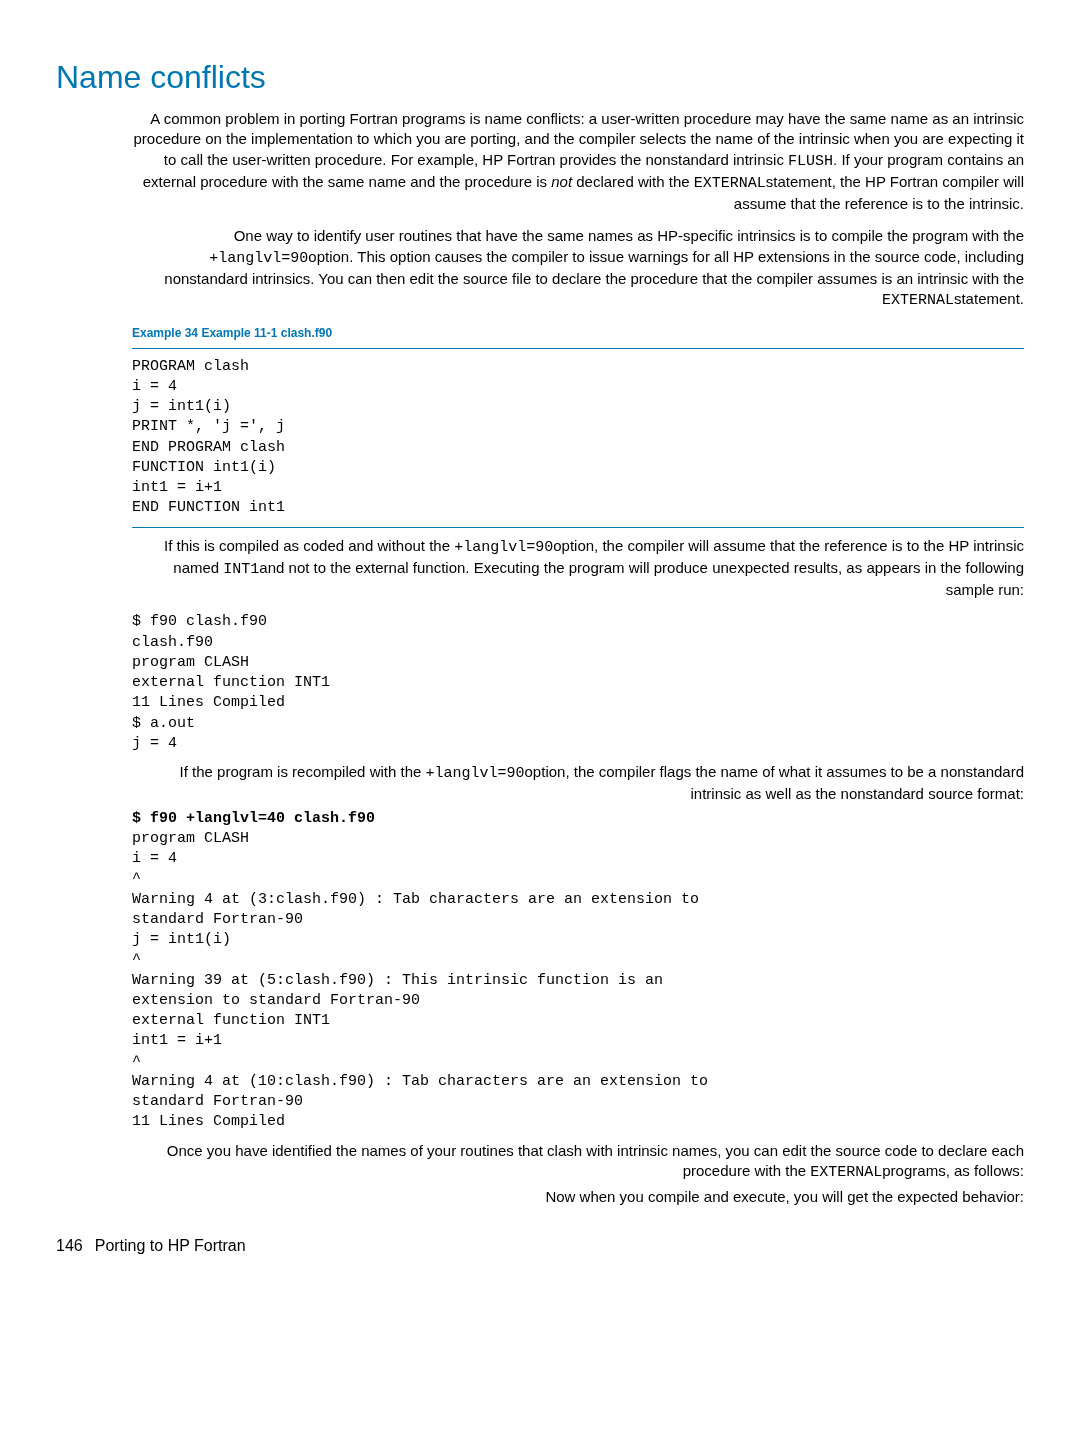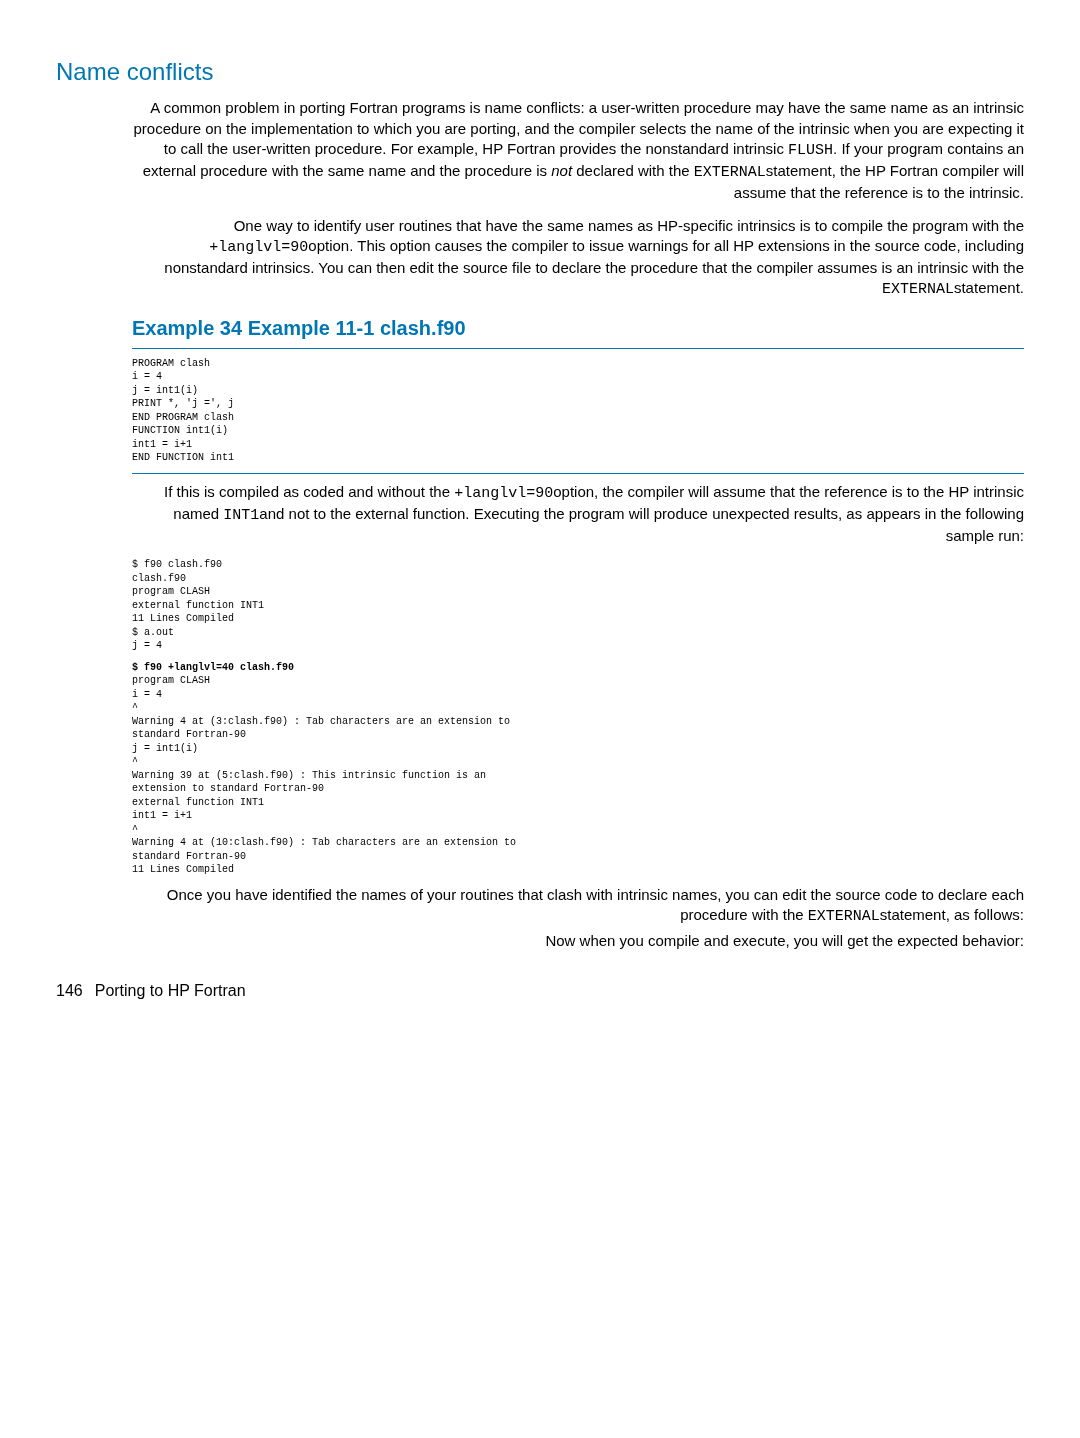--- a/index.html
+++ b/index.html
@@ -8,48 +8,48 @@
     font-size: 15px;
     line-height: 1.35;
     color: #000;
     margin: 0;
     padding: 56px 56px 30px 56px;
     width: 1080px;
     box-sizing: border-box;
   }
   .heading1 {
     color: #0077b3;
-    font-size: 24px;
+    font-size: 32px;
     font-weight: normal;
     margin: 0 0 10px 0;
   }
   .indent {
     margin-left: 76px;
   }
   p {
     margin: 0 0 12px 0;
     text-align: right;
   }
   .mono {
     font-family: "Courier New", Courier, monospace;
   }
   .example-title {
     color: #0077b3;
     font-weight: bold;
-    font-size: 20px;
+    font-size: 12px;
     margin: 14px 0 6px 0;
   }
   hr.rule {
     border: none;
     border-top: 1px solid #0077b3;
     margin: 4px 0 8px 0;
   }
   pre {
     font-family: "Courier New", Courier, monospace;
-    font-size: 10px;
+    font-size: 15px;
     line-height: 1.35;
     margin: 0 0 8px 0;
     white-space: pre;
   }
   .bold { font-weight: bold; }
   .italic { font-style: italic; }
   .footer {
     font-size: 16px;
     color: #000;
     margin-top: 28px;
@@ -88,40 +88,43 @@
   </p>
 
   <pre>$ f90 clash.f90
 clash.f90
 program CLASH
 external function INT1
 11 Lines Compiled
 $ a.out
 j = 4</pre>
 
+  <p style="margin-bottom:4px">
+    <span>If the program is recompiled with the </span><span class="mono">+langlvl=90</span><span>option, the compiler flags the name of what it assumes to be a nonstandard intrinsic as well as the nonstandard source format:</span>
+  </p>
 
   <pre><span class="bold">$ f90 +langlvl=40 clash.f90</span>
 <span>program CLASH
 i = 4
 ^
 Warning 4 at (3:clash.f90) : Tab characters are an extension to
 standard Fortran-90
 j = int1(i)
 ^
 Warning 39 at (5:clash.f90) : This intrinsic function is an
 extension to standard Fortran-90
 external function INT1
 int1 = i+1
 ^
 Warning 4 at (10:clash.f90) : Tab characters are an extension to
 standard Fortran-90
 11 Lines Compiled</span></pre>
 
   <p style="margin-bottom:4px">
-    <span>Once you have identified the names of your routines that clash with intrinsic names, you can edit the source code to declare each procedure with the </span><span class="mono">EXTERNAL</span><span>statement, as follows:</span>
+    <span>Once you have identified the names of your routines that clash with intrinsic names, you can edit the source code to declare each procedure with the </span><span class="mono">EXTERNAL</span><span>programs, as follows:</span>
   </p>
 
 
   <p>Now when you compile and execute, you will get the expected behavior:</p>
 </div>
 
 <div class="footer">
   <span class="footer-page">146</span><span>Porting to HP Fortran</span>
 </div>
 

